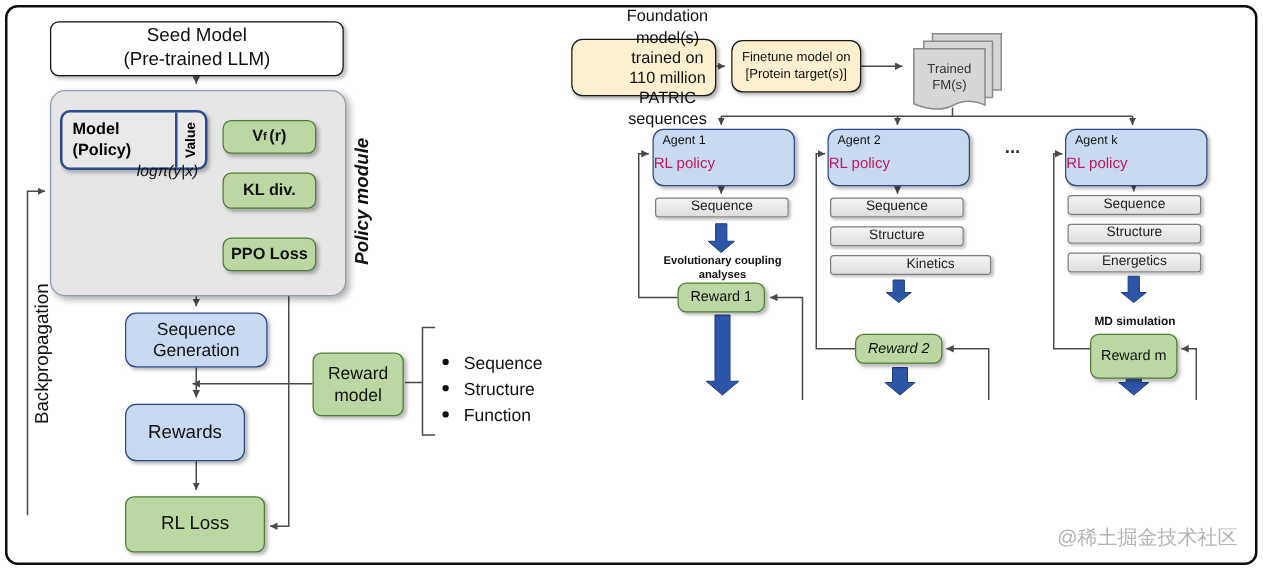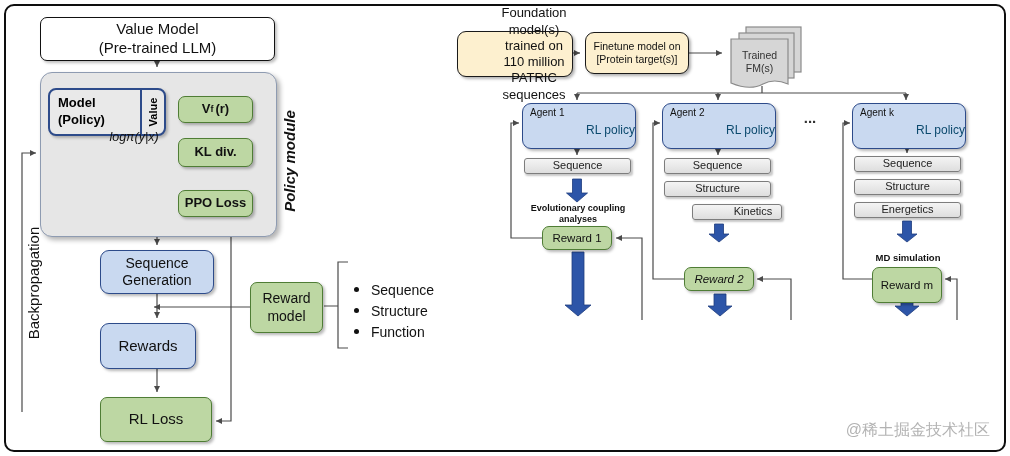--- a/index.html
+++ b/index.html
@@ -24,21 +24,21 @@
            box-shadow:1.5px 1.5px 2px rgba(0,0,0,.22);font-size:11px;color:#1c1c1c;}
   .split{display:flex;align-items:stretch;background:#e9e9e9;border:2px solid #2d4b8a;
          border-radius:8px;box-shadow:2px 2px 3px rgba(0,0,0,.25);}
   .split-main{flex:1;display:flex;align-items:center;padding-left:8px;text-align:left;
               font-weight:bold;font-size:13px;white-space:pre-line;line-height:1.3;}
   .split-value{width:22px;border-left:2px solid #2d4b8a;display:flex;align-items:center;
                justify-content:center;}
   .split-value span{transform:rotate(-90deg);font-weight:bold;font-size:11px;}
   .rot{transform:rotate(-90deg);}
   .agent-title{position:absolute;left:7px;top:3px;font-size:10px;color:#111;}
-  .agent-policy{position:absolute;left:0;right:0;top:19px;text-align:right;font-size:12px;color:#0c4a6e;}
+  .agent-policy{position:absolute;left:0;right:0;top:19px;text-align:left;font-size:12px;color:#be185d;}
   .bullet-row{display:flex;align-items:center;height:21px;}
   .bullet-dot{width:5px;height:5px;border-radius:50%;background:#111;margin-right:12px;flex:none;}
   .bullet-label{font-size:14px;color:#111;}
   .serifmath{font-family:Liberation Sans, sans-serif;font-style:italic;}
   sub.vf{font-size:9px;font-weight:bold;}
   .watermark{position:absolute;left:700px;top:420px;width:290px;text-align:right;
              font-size:16px;color:var(--watermark_gray,#b3b3b3);}
 </style>
 </head>
 <body>
@@ -91,21 +91,21 @@
       <path d="M901,294 H913 V306 H919 L907,316 L895,306 H901 Z"></path>
     </g>
 
     <g fill="#d6d6d6" stroke="#8a8a8a" stroke-width="1.2">
       <rect x="746" y="27" width="55" height="45"></rect>
       <rect x="739" y="33" width="55" height="45"></rect>
       <path d="M731,39 H788 V84 Q774,78 763,84 Q750,91 731,83 Z"></path>
     </g>
   </svg>
 
-  <div class="box whitebox" style="left:40px;top:17px;width:235px;height:44px;font-size:15px;">Value Model
+  <div class="box whitebox" style="left:40px;top:17px;width:235px;height:44px;font-size:15px;">Seed Model
 (Pre-trained LLM)</div>
 
   <div class="box module" style="left:40px;top:72px;width:237px;height:165px;"></div>
 
   <div class="box rot" style="left:220px;top:150px;width:140px;height:22px;font-size:15px;font-style:italic;font-weight:600;">Policy module</div>
 
   <div class="box rot" style="left:-46px;top:273px;width:160px;height:20px;font-size:15px;">Backpropagation</div>
 
   <div class="split" style="position:absolute;left:48px;top:88px;width:114px;height:44px;">
     <div class="split-main">Model
@@ -171,21 +171,21 @@
   <div class="box" style="left:522px;top:204px;width:112px;height:20px;font-size:9px;font-weight:600;line-height:1.2;">Evolutionary coupling
 analyses</div>
   <div class="box green" style="left:542px;top:226px;width:70px;height:24px;font-size:11.5px;">Reward 1</div>
 
   <div class="blue" style="position:absolute;left:662px;top:103px;width:112px;height:44px;">
     <div class="agent-title">Agent 2</div>
     <div class="agent-policy">RL policy</div>
   </div>
   <div class="box graybar" style="left:664px;top:158px;width:107px;height:16px;">Sequence</div>
   <div class="box graybar" style="left:664px;top:181px;width:107px;height:16px;">Structure</div>
-  <div class="box graybar" style="left:692px;top:204px;width:90px;height:16px;padding-left:32px;">Kinetics</div>
+  <div class="box graybar" style="left:664px;top:204px;width:129px;height:16px;padding-left:32px;">Kinetics</div>
   <div class="box green" style="left:684px;top:267px;width:70px;height:24px;font-size:11.5px;font-style:italic;">Reward 2</div>
 
   <div class="blue" style="position:absolute;left:852px;top:103px;width:112px;height:44px;">
     <div class="agent-title">Agent k</div>
     <div class="agent-policy">RL policy</div>
   </div>
   <div class="box graybar" style="left:854px;top:156px;width:107px;height:16px;">Sequence</div>
   <div class="box graybar" style="left:854px;top:179px;width:107px;height:16px;">Structure</div>
   <div class="box graybar" style="left:854px;top:202px;width:107px;height:16px;">Energetics</div>
   <div class="box" style="left:852px;top:252px;width:112px;height:12px;font-size:9.5px;font-weight:600;">MD simulation</div>

